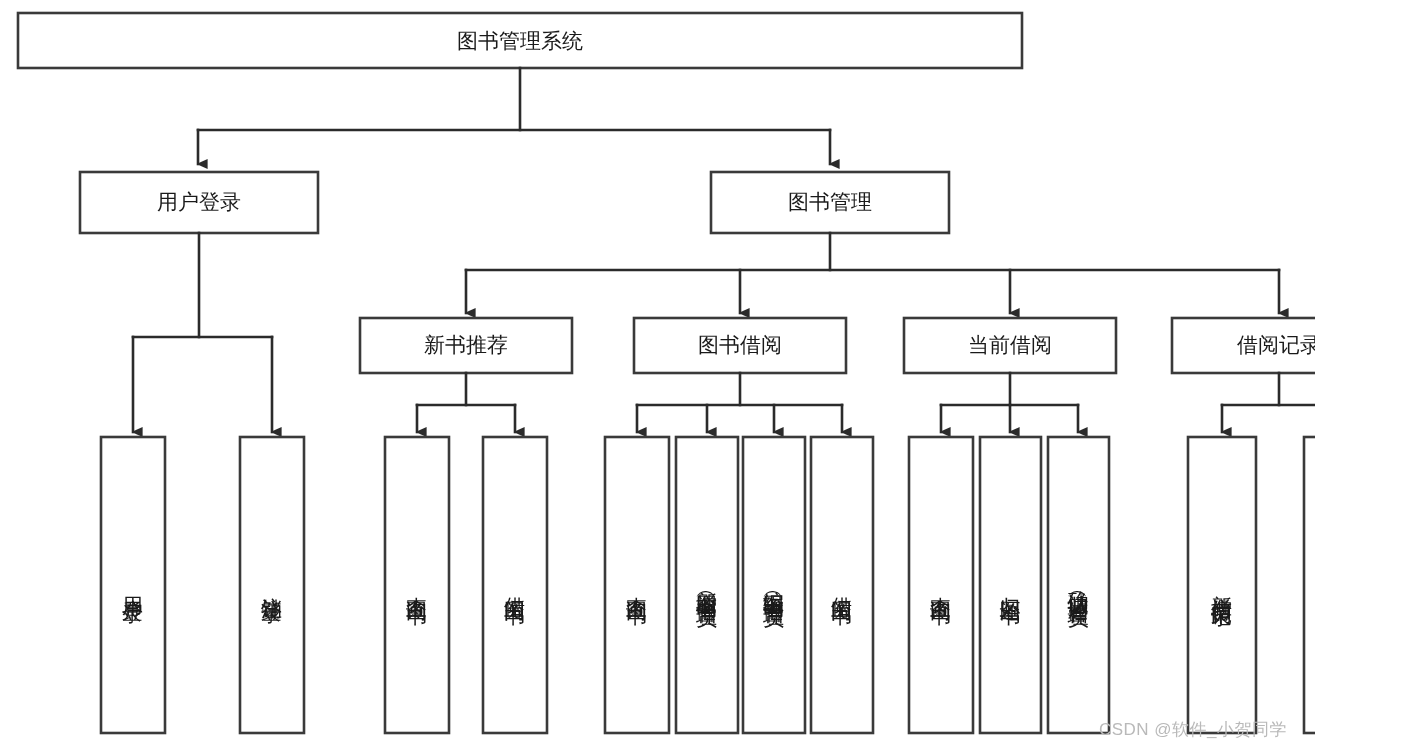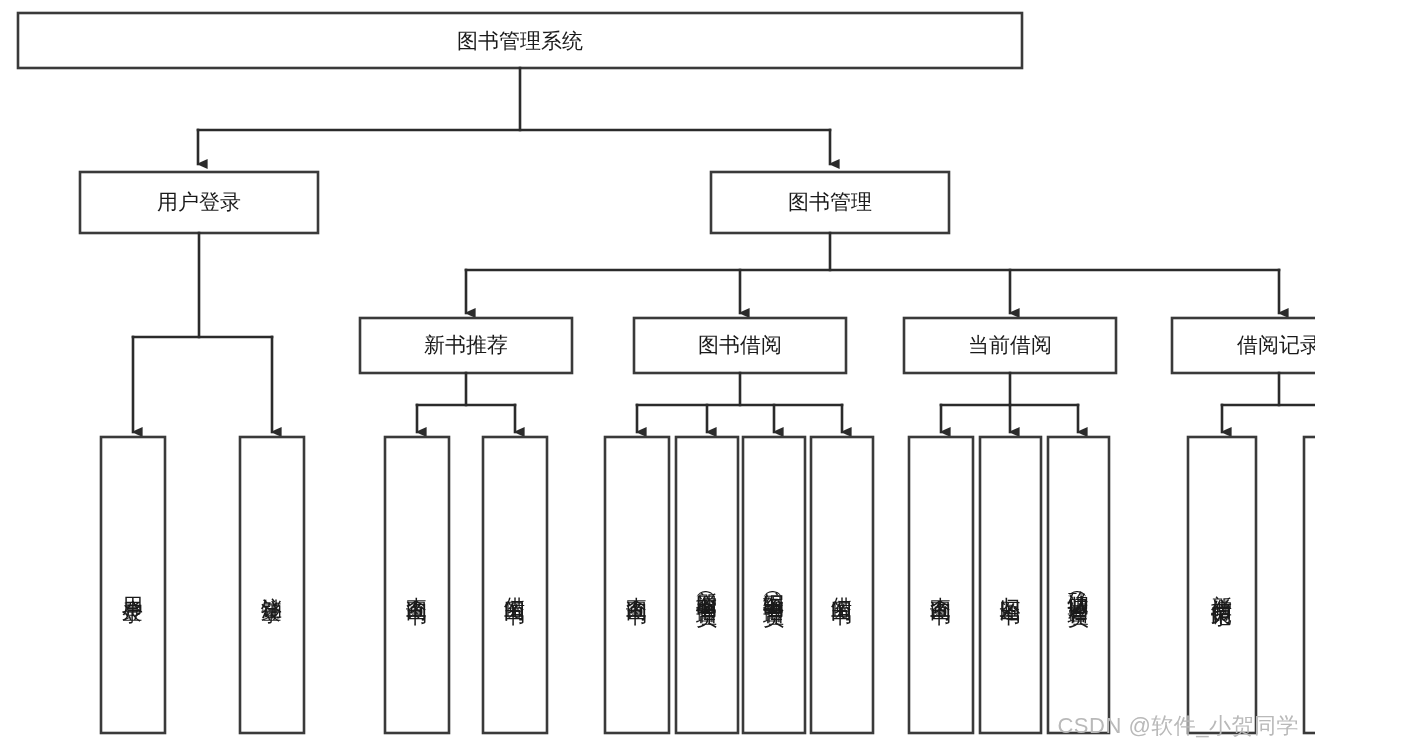--- a/index.html
+++ b/index.html
@@ -57,24 +57,24 @@
     letter-spacing: 2.5px;
     display: flex;
     align-items: center;
     justify-content: center;
     text-align: center;
     pointer-events: none;
     white-space: nowrap;
   }
   .watermark {
     position: absolute;
-    right: 16px;
+    right: 28px;
     bottom: 6px;
     font-family: "Liberation Sans", "DejaVu Sans", sans-serif;
-    font-size: 22px;
+    font-size: 17px;
     color: #b9b9b9;
     letter-spacing: 0.5px;
     white-space: nowrap;
   }
 </style>
 </head>
 <body>
 
 <div id="diagram-root">
 

